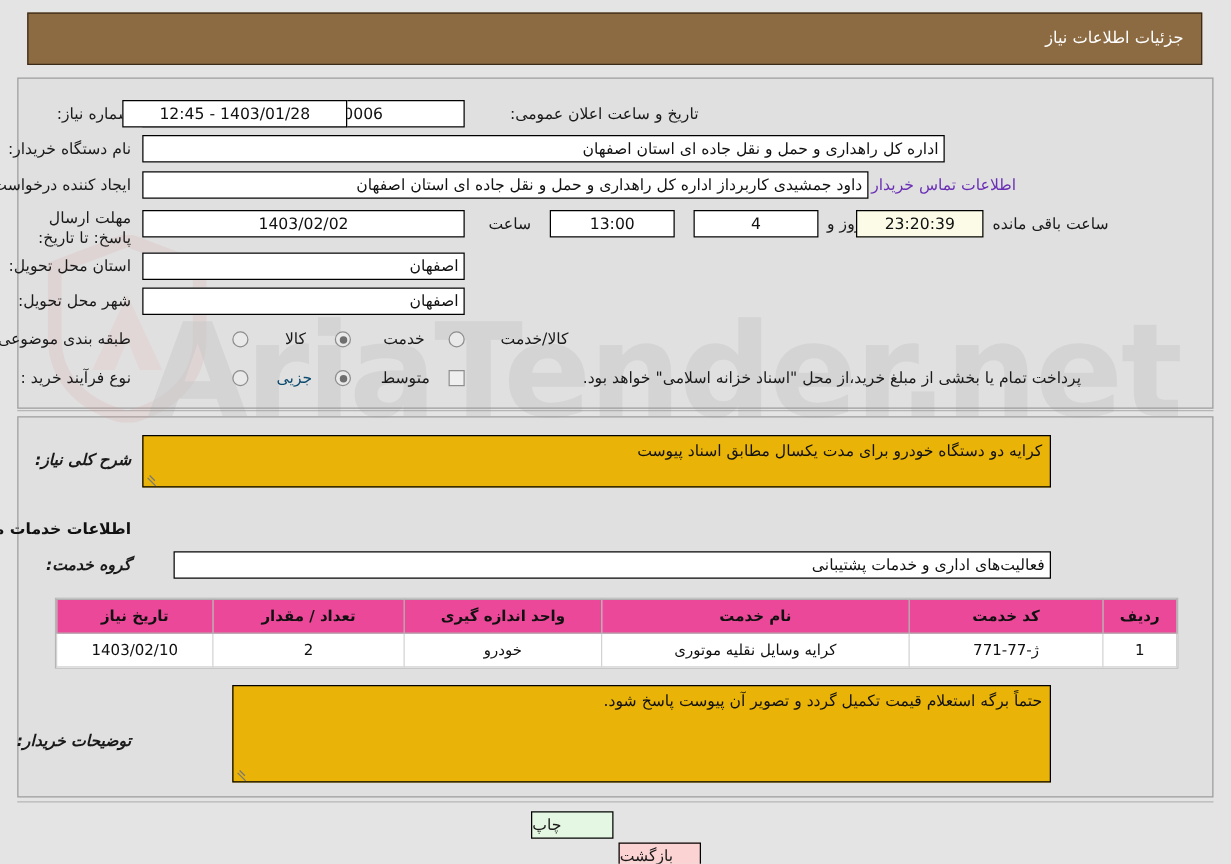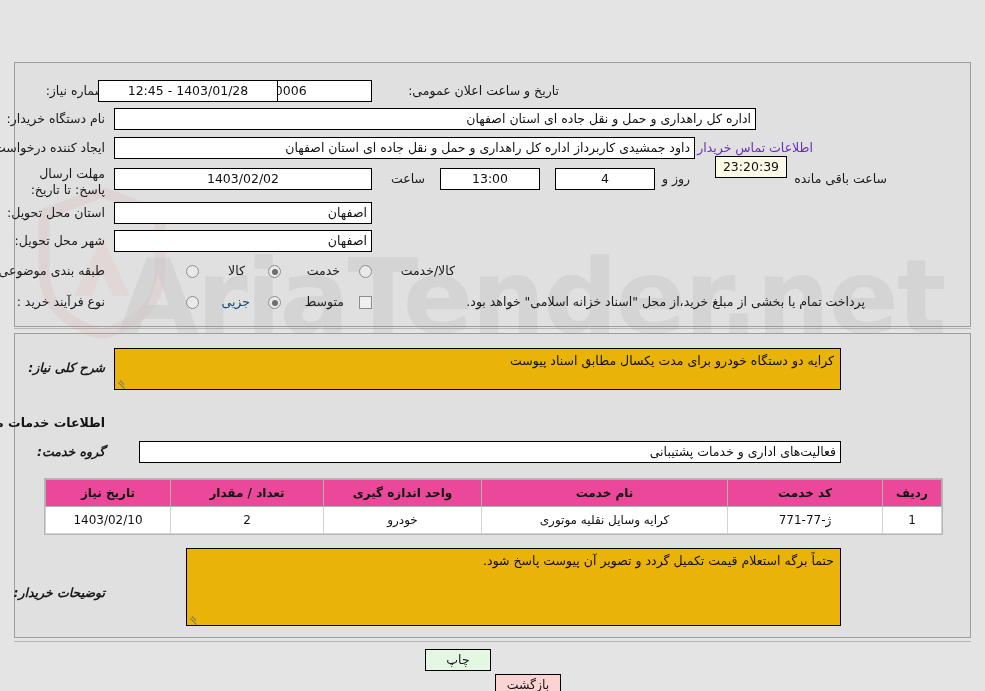--- a/index.html
+++ b/index.html
@@ -200,21 +200,21 @@
     text-align:center;
     color:#111;
     white-space:nowrap;
   }
 
   
   .btn{
     position:absolute;
     height:22px;
     line-height:20px;
-    text-align:center;
+    text-align:left;
     border:1px solid #000;
     box-sizing:border-box;
     font-size:12.5px;
     cursor:pointer;
     z-index:6;
   }
   .btn.back{background:#fbd3d3;width:66px;}
   .btn.print{background:#e4f7e2;width:66px;}
 
   .divider{
@@ -222,20 +222,23 @@
     background:#b5b5b5;
     height:1px;
     z-index:4;
   }
 </style>
 </head>
 <body>
 
 <div class="page">
 
+  <div class="topbar">
+    <div class="topbar-title">جزئیات اطلاعات نیاز</div>
+  </div>
 
   <div class="panel" id="panel-top"></div>
 
   <div class="lbl" style="right:880px;top:83px;">شماره نیاز:</div>
   <div class="fld center" style="right:613px;top:80px;width:258px;">1103005140000006</div>
 
   <div class="lbl" style="right:426px;top:83px;">تاریخ و ساعت اعلان عمومی:</div>
   <div class="fld center" style="right:707px;top:80px;left:100px;width:180px;">1403/01/28 - 12:45</div>
 
   <div class="lbl" style="right:880px;top:111px;">نام دستگاه خریدار:</div>
@@ -244,21 +247,21 @@
   <div class="lbl" style="right:880px;top:140px;">ایجاد کننده درخواست:</div>
   <div class="fld right" style="right:290px;top:137px;width:581px;">داود جمشیدی کاربرداز اداره کل راهداری و حمل و نقل جاده ای استان اصفهان</div>
   <div class="link" style="right:172px;top:140px;">اطلاعات تماس خریدار</div>
 
   <div class="lbl" style="right:880px;top:166px;width:90px;white-space:normal;line-height:16px;text-align:right;">مهلت ارسال پاسخ: تا تاریخ:</div>
   <div class="fld center" style="right:613px;top:168px;width:258px;">1403/02/02</div>
   <div class="lbl" style="right:560px;top:171px;">ساعت</div>
   <div class="fld center" style="right:445px;top:168px;width:100px;">13:00</div>
   <div class="fld center" style="right:330px;top:168px;width:100px;">4</div>
   <div class="lbl" style="right:295px;top:171px;">روز و</div>
-  <div class="fld cream center" style="right:198px;top:156px;width:72px;">23:20:39</div>
+  <div class="fld cream center" style="right:198px;top:168px;width:102px;">23:20:39</div>
   <div class="lbl" style="right:98px;top:171px;">ساعت باقی مانده</div>
 
   <div class="lbl" style="right:880px;top:205px;">استان محل تحویل:</div>
   <div class="fld right" style="right:613px;top:202px;width:258px;">اصفهان</div>
 
   <div class="lbl" style="right:880px;top:233px;">شهر محل تحویل:</div>
   <div class="fld right" style="right:613px;top:230px;width:258px;">اصفهان</div>
 
   <div class="lbl" style="right:880px;top:263px;">طبقه بندی موضوعی:</div>
   <div class="radio" id="cat-r0" style="right:786px;top:265px;"></div>

